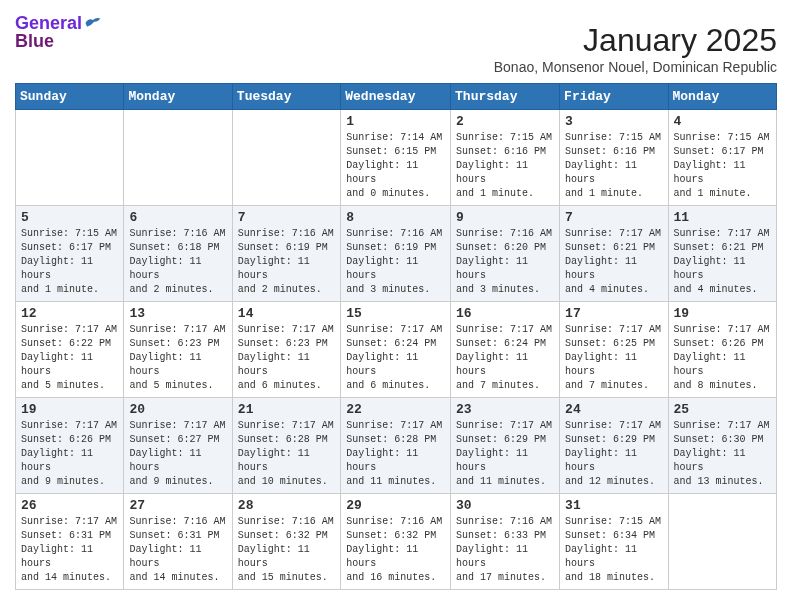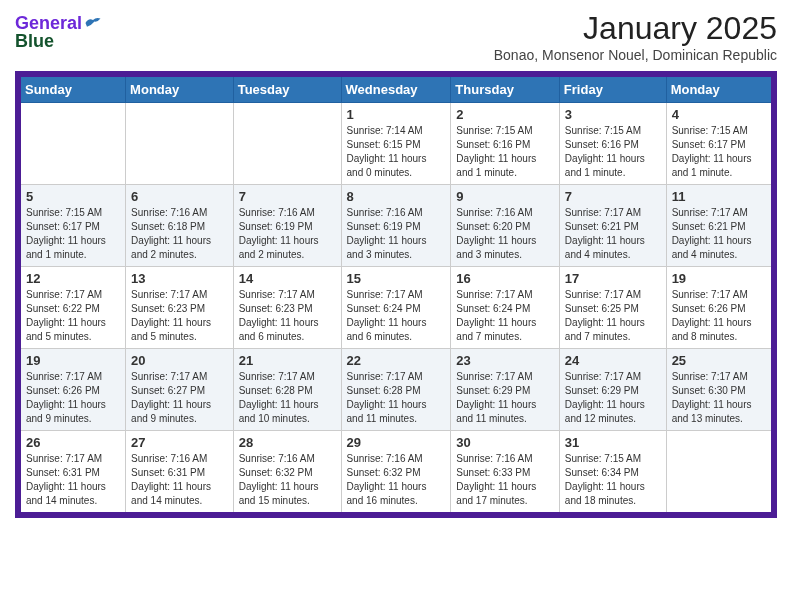--- a/index.html
+++ b/index.html
@@ -21,46 +21,48 @@
       flex-direction: column;
       align-items: flex-start;
       margin-top: 4px;
     }
     .logo-text {
       font-size: 18px;
       font-weight: bold;
       line-height: 1;
     }
     .logo-general { color: #6d28d9; }
-    .logo-blue { color: #14532d; }
+    .logo-blue { color: #701a75; }
     .logo-bird {
       width: 18px;
       height: 14px;
       margin-left: 2px;
     }
     .logo-row {
       display: flex;
       align-items: center;
     }
     .title-section {
       text-align: right;
+      margin-top: 12px;
     }
     .month-title {
       font-size: 32px;
       font-weight: normal;
       color: #222;
     }
     .subtitle {
       font-size: 14px;
       color: #444;
     }
     .calendar {
       width: 100%;
       border-collapse: collapse;
-      border: 6px solid #4c1d95;
+      border: 1px solid #4c1d95;
+      font-family: Liberation Mono, monospace;
     }
     .calendar th {
       background-color: #2e74b5;
       color: #fff;
       font-size: 13px;
       font-weight: bold;
       padding: 5px 4px;
       text-align: left;
       border: 1px solid #2060a0;
     }

